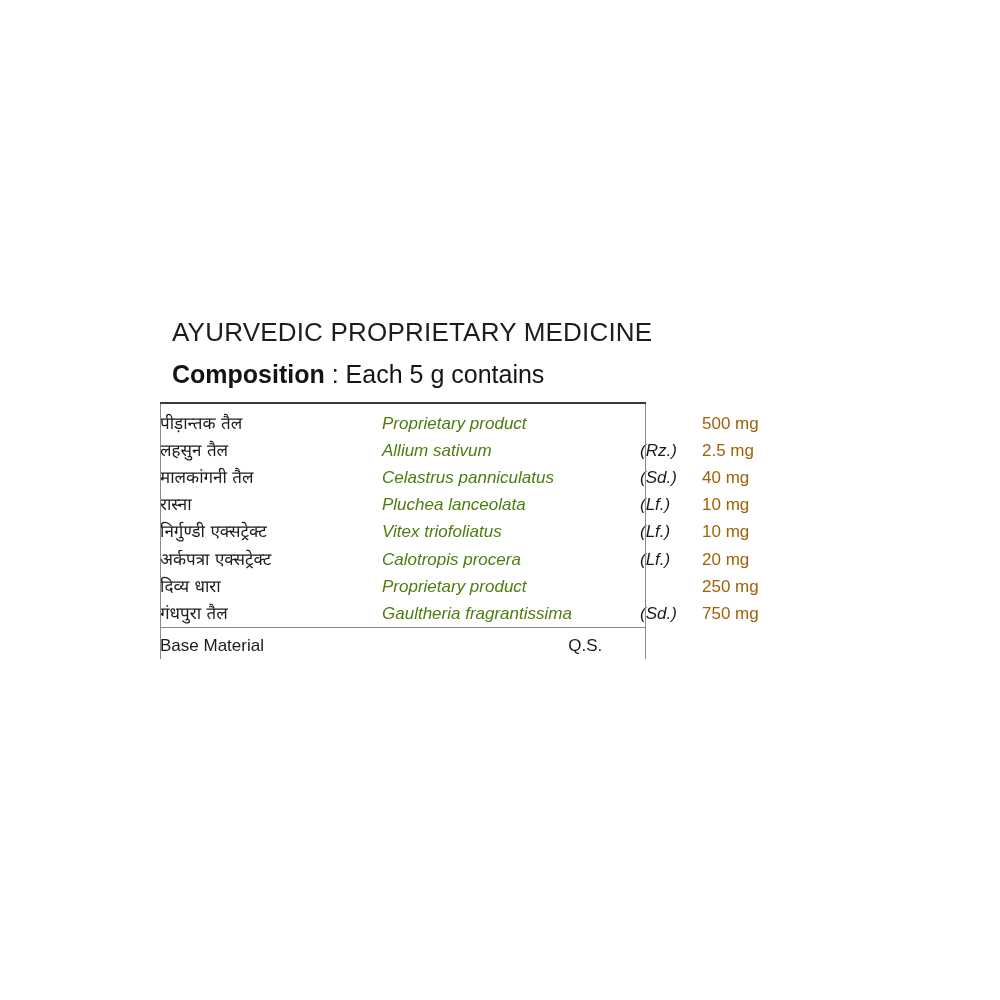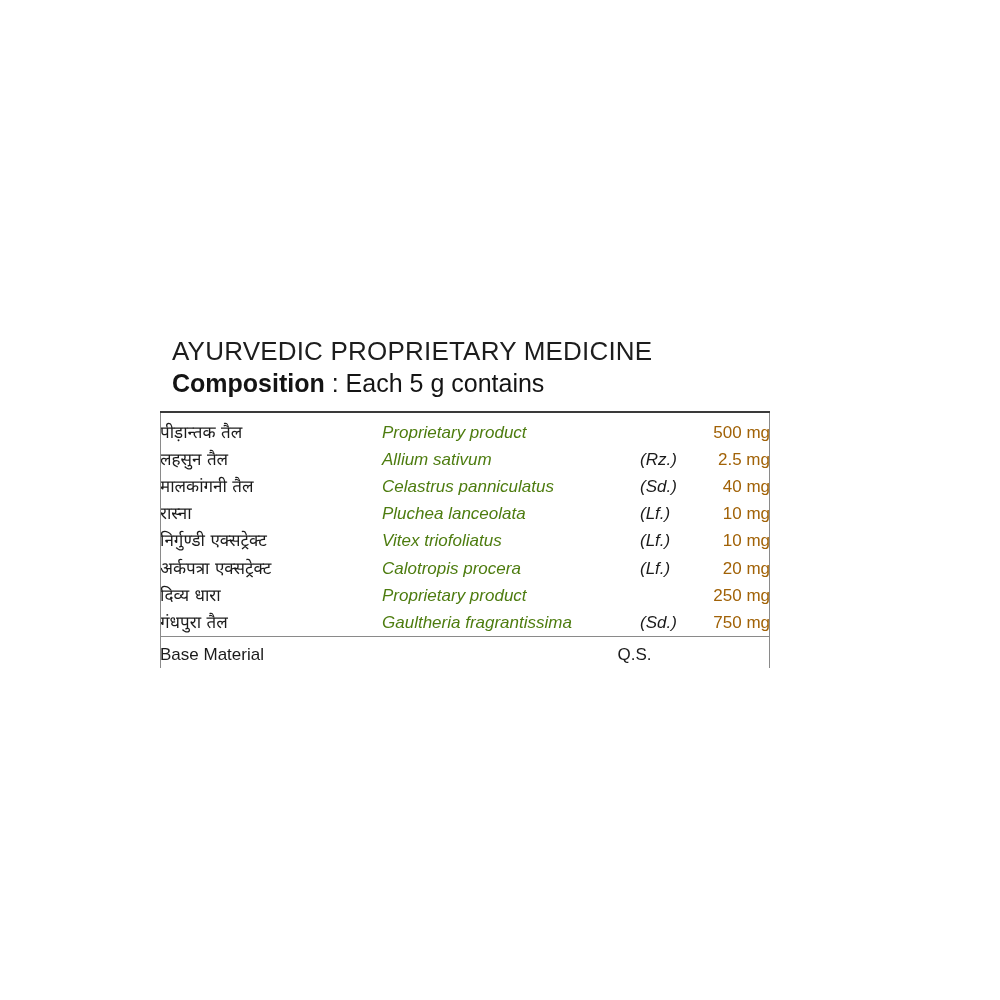--- a/index.html
+++ b/index.html
@@ -12,39 +12,39 @@
     height: 1000px;
     font-family: "Liberation Sans", sans-serif;
     color: #1a1a1a;
     position: relative;
     overflow: hidden;
   }
 
   .label-panel {
     position: absolute;
     left: 160px;
-    top: 335px;
-    width: 610px;
+    top: 316px;
+    width: 486px;
   }
 
   .heading-block {
     padding-left: 12px;
   }
 
   .heading-main {
     font-size: 26px;
     letter-spacing: 0.2px;
     color: #1d1d1d;
     white-space: nowrap;
     line-height: 1.25;
   }
 
   .composition-line {
     font-size: 25px;
-    margin-top: 0;
+    margin-top: 10px;
     white-space: nowrap;
     line-height: 1.25;
     color: #141414;
   }
   .composition-line .bold {
     font-weight: bold;
   }
 
   .rule {
     border-top: 2px solid #3a3a3a;
@@ -112,21 +112,21 @@
     padding-top: 5px;
   }
   td.base-label {
     font-size: 20px;
     font-style: normal;
     padding-left: 12px;
     color: #1b1b1b;
     margin-left: 6px;
   }
   td.base-qty {
-    text-align: left;
+    text-align: center;
     padding-right: 12px;
     font-size: 20px;
     color: #1b1b1b;
   }
 
   .rule-bottom {
     border-top: 1px solid #8a8a8a;
   }
 </style>
 </head>

